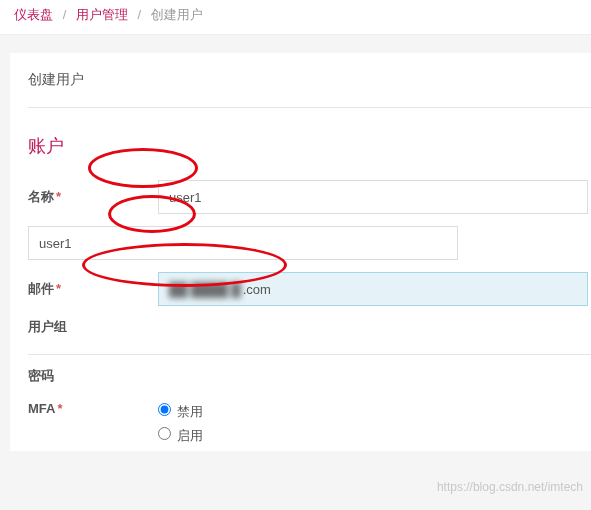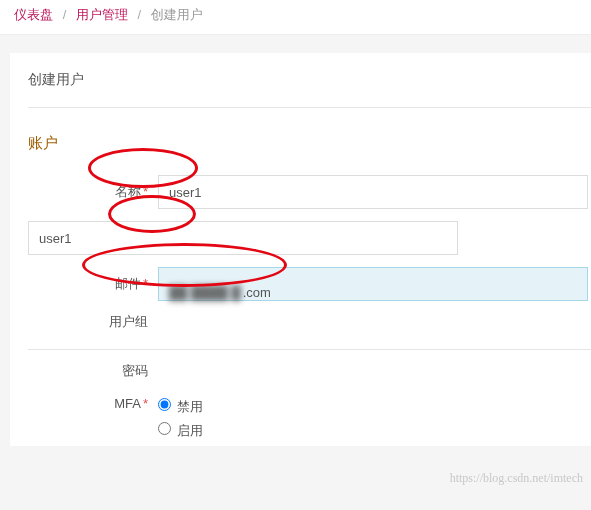--- a/index.html
+++ b/index.html
@@ -37,41 +37,41 @@
       padding: 18px 0 0 18px;
     }
     .page-title {
       font-size: 14px;
       color: #555;
       margin-bottom: 18px;
       font-weight: normal;
     }
     
     .section-title {
-      font-size: 15px;
-      color: #a16207;
+      font-size: 18px;
+      color: #be185d;
       padding: 16px 0 10px 0;
       font-weight: normal;
     }
     hr.sep {
       border: none;
       border-top: 1px solid #e5e5e5;
       margin: 0 0 10px 0;
     }
     
     .form-row {
       display: flex;
       align-items: center;
       margin: 12px 0;
       position: relative;
     }
     .form-label {
       width: 130px;
-      text-align: right;
-      font-weight: normal;
+      text-align: left;
+      font-weight: bold;
       color: #555;
       font-size: 13px;
       padding-right: 10px;
     }
     .req { color: #d9534f; margin-left: 2px; }
     .form-control {
       flex: 1;
       max-width: 430px;
     }
     .form-control input[type="text"],
@@ -111,24 +111,24 @@
       pointer-events: none;
       z-index: 50;
     }
     .anno.a1 { left: 88px; top: 148px; width: 110px; height: 40px; }
     .anno.a2 { left: 108px; top: 195px; width: 88px; height: 38px; }
     .anno.a3 { left: 82px; top: 243px; width: 205px; height: 44px; }
     
     .watermark {
       position: absolute;
       right: 8px;
-      bottom: 24px;
+      bottom: 16px;
       color: #c8c8c8;
       font-size: 12px;
-      font-family: Liberation Serif, serif;
+      font-family: Liberation Sans, sans-serif;
       pointer-events: none;
     }
   </style>
 </head>
 <body>
 
 <div class="breadcrumb">
   <a href="#">仪表盘</a>
   <span class="sep">/</span>
   <a href="#">用户管理</a>
@@ -154,21 +154,21 @@
   <div class="form-row">
     <div class="form-control">
       <input type="text" value="user1" style="">
     </div>
   </div>
 
   <div class="form-row">
     <div class="form-label">
       <span>邮件</span><span class="req">*</span>
     </div>
-    <div class="form-control email" style="display:flex;align-items:flex-end;height:34px;border:1px solid #a6d7e8;background:#e5f3f9;padding:0 10px;">
+    <div class="form-control email" style="display:flex;align-items:center;height:34px;border:1px solid #a6d7e8;background:#e5f3f9;padding:0 10px;">
       <span class="blur-chunk">██&nbsp;████&nbsp;█</span>
       <span style="margin-left:2px;">.com</span>
     </div>
   </div>
 
   <div class="form-row">
     <div class="form-label">
       <span>用户组</span>
     </div>
   </div>

